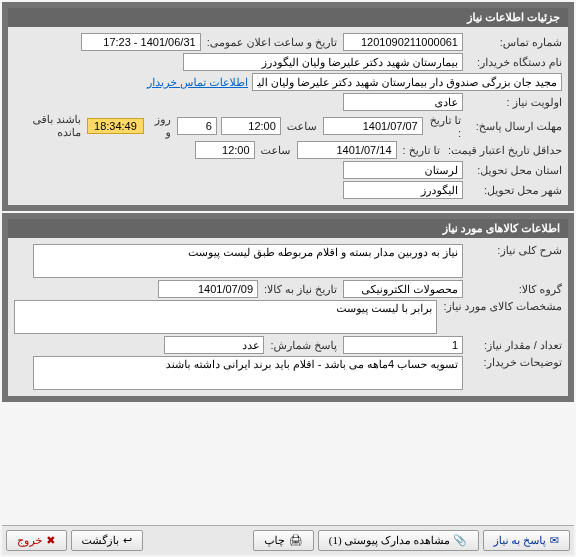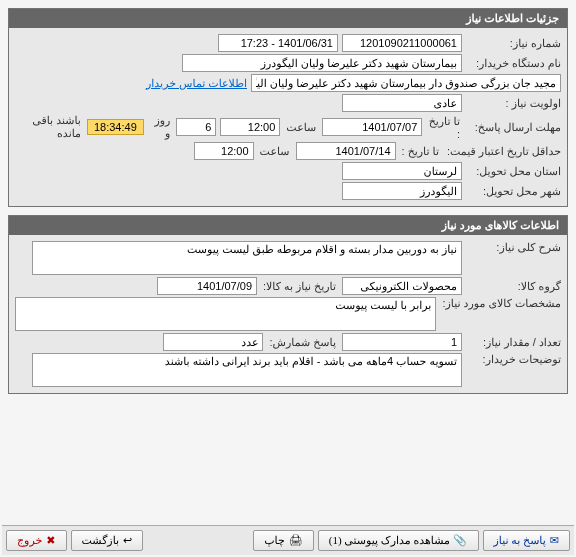--- a/index.html
+++ b/index.html
@@ -7,22 +7,22 @@
   font-family: Tahoma, Arial, sans-serif;
   font-size: 11px;
   background: #f5f5f5;
   direction: rtl;
   width: 576px;
   height: 557px;
   overflow: hidden;
 }
 .panel {
   background: #e8e8e8;
-  border: 1px solid #737373;
-  margin: 8px;
+  border: 6px solid #737373;
+  margin: 2px;
 }
 .panel-header {
   background: #666;
   color: #fff;
   padding: 3px 8px;
   font-size: 11px;
   font-weight: bold;
 }
 .panel-body {
   padding: 4px 6px;
@@ -106,22 +106,23 @@
 .icon { display: inline-block; }
 </style>
 </head>
 <body>
 
 <div class="panel">
   <div class="panel-header">جزئیات اطلاعات نیاز</div>
   <div class="panel-body">
 
     <div class="row">
-      <span class="label">شماره نیاز:</span>
+      <span class="label">شماره تماس:</span>
       <input type="text" class="w-120" value="1201090211000061" style="">
+      <span class="label-sm">تاریخ و ساعت اعلان عمومی:</span>
       <input type="text" class="w-120" value="1401/06/31 - 17:23" style="">
     </div>
 
     <div class="row">
       <span class="label">نام دستگاه خریدار:</span>
       <input type="text" class="w-280" value="بیمارستان شهید دکتر علیرضا ولیان الیگودرز" style="">
     </div>
 
     <div class="row">
       <input type="text" class="w-310" value="مجید جان بزرگی صندوق دار بیمارستان شهید دکتر علیرضا ولیان الیگودرز" style="">

